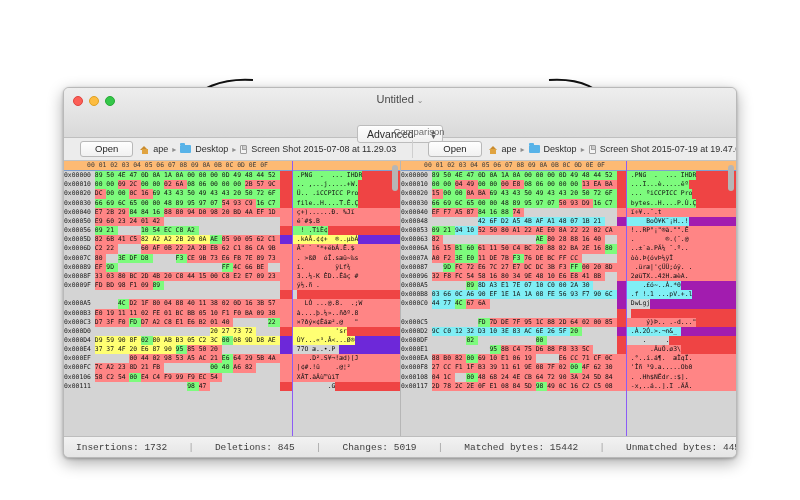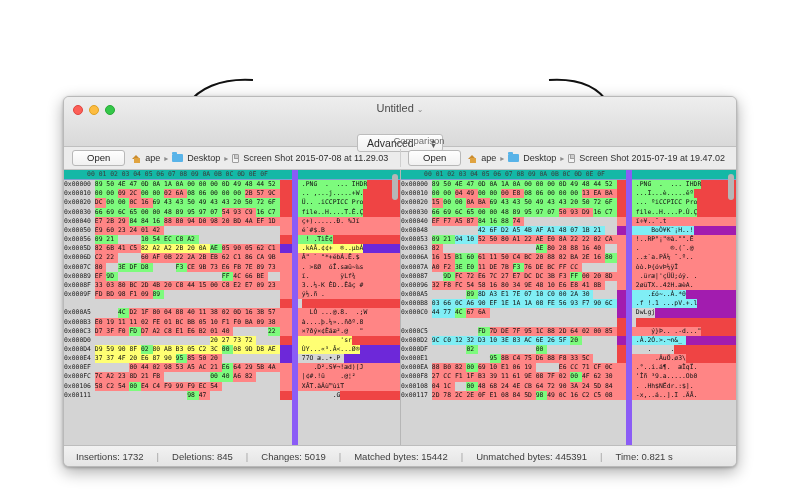--- a/index.html
+++ b/index.html
@@ -18,21 +18,21 @@
     text-align: center; pointer-events: none;
   }
   .annot-line {
     font-family: "Liberation Sans", sans-serif;
     font-size: 21px; color: #1b1b1b; letter-spacing: .1px; line-height: 25px;
   }
   .arrow-svg { position: absolute; left: 0; top: 22px; width: 800px; height: 82px; }
 
   
   .window {
-    position: absolute; left: 63px; top: 96px;
+    position: absolute; left: 63px; top: 87px;
     width: 674px; height: 371px;
     border-radius: 6px;
     background: #e9e9e9;
     box-shadow: 0 5px 16px rgba(0,0,0,.33), 0 1px 3px rgba(0,0,0,.25);
     overflow: hidden;
     border: 1px solid #b9b9b9;
   }
   .titlebar {
     height: 50px; width: 100%;
     background: linear-gradient(#eeeeee,#d9d9d9);
@@ -64,21 +64,21 @@
     position: absolute; right: 5px; top: 50%; transform: translateY(-50%);
     display: flex; flex-direction: column; line-height: 5px; font-size: 7px; color:#5c5c5c;
   }
   .popup-caption {
     position: absolute; left: 0; right: 0; top: 38px; text-align: center;
     font-size: 9.5px; color: #6e6e6e; margin-left: 38px;
   }
 
   
   .pathbars { display: flex; height: 23px; background:#ececec; border-bottom:1px solid #c2c2c2; }
-  .pathbar { flex: 1 1 50%; display:flex; align-items:center; gap:7px; padding: 0 8px; position:relative; }
+  .pathbar { flex: 1 1 50%; display:flex; align-items:center; gap:7px; padding: 0 16px; position:relative; }
   .pathbar + .pathbar::before {
     content:""; position:absolute; left:0; top:2px; bottom:2px; width:1px; background:#cfcfcf;
   }
   .open-btn {
     background: linear-gradient(#fefefe,#f1f1f1);
     border:1px solid #b8b8b8; border-radius:3px;
     font-size:9.5px; color:#232323; padding:2px 14px; line-height:10px;
   }
   .crumbs { display:flex; align-items:center; gap:4px; font-size:9px; color:#2e2e2e; white-space:nowrap;justify-content:flex-end; }
   .crumbs .sep { color:#8d8d8d; font-size:8px; }
@@ -104,28 +104,28 @@
     content:""; position:absolute; right:0; top:0; width:3px;height:3px;
     background:#cdcdcd; border-left:1px solid #9d9d9d; border-bottom:1px solid #9d9d9d;
   }
 
   
   .panes { display:flex; height: 275px; background:#d4d4d4; }
   .pane { flex:1 1 50%; display:flex; position:relative; background:#d4d4d4; overflow:hidden; }
   .pane + .pane { border-left: 1px solid #b6b6b6; }
 
   .hexcol { position:relative; overflow:hidden; }
-  .asciicol { position:relative; overflow:hidden; border-left:6px solid #8b5cf6; background:#d4d4d4; }
+  .asciicol { position:relative; overflow:hidden; border-left:1px solid #8b5cf6; background:#d4d4d4; }
 
   .hdr-row, .hex-row, .asc-row {
     font-family: "DejaVu Sans Mono", monospace;
     font-size: 6.4px; line-height: 9.17px; height: 9.17px;
     white-space: pre; color:#111;
   }
-  .hdr-row { color:#3b3b3b; background:#14b8a6; }
+  .hdr-row { color:#3b3b3b; background:#fdba74; }
   .hdr-under { height:1px; background:#7f9fd0; }
 
   .off { color:#1a1a1a; }
   .cell { display:inline-block; }
 
   .bg-g { background:#7dfb7d; }
   .bg-r { background:#ff8585; }
   .bg-y { background:#ffff73; }
   .bg-c { background:#80eef5; }
   .bg-n { background:#d4d4d4; }
@@ -139,21 +139,21 @@
   }
   .vthumb {
     position:absolute; left:1px; width:6px; border-radius:3px; background:#b6b6b6;
   }
 
   
   .statusbar {
     height: 22px; background: linear-gradient(#f2f2f2,#e4e4e4);
     border-top:1px solid #bdbdbd;
     display:flex; align-items:center; padding-left:12px;
-    font-size:9.5px; color:#3d3d3d; gap:4px;
+    font-size:9.5px; color:#3d3d3d; gap:12px;font-family:Liberation Mono, monospace;
   }
   .statusbar .si { white-space:nowrap; }
   .statusbar .sd { color:#a2a2a2; padding:0 9px; }
 </style>
 </head>
 <body>
 
 <div id="stage">
 
   <svg class="arrow-svg" viewBox="0 0 800 82">
@@ -310,21 +310,21 @@
             <div class="hex-row rowbg-r"><span class="cell off bg-n">0x000F8 </span><span class="cell bg-r">27 </span><span class="cell bg-r">CC </span><span class="cell bg-r">F1 </span><span class="cell bg-r">1F </span><span class="cell bg-r">B3 </span><span class="cell bg-r">39 </span><span class="cell bg-r">11 </span><span class="cell bg-r">61 </span><span class="cell bg-r">9E </span><span class="cell bg-r">08 </span><span class="cell bg-r">7F </span><span class="cell bg-r">02 </span><span class="cell bg-g">00 </span><span class="cell bg-r">4F </span><span class="cell bg-r">62 </span><span class="cell bg-r">30 </span></div>
             <div class="hex-row rowbg-r"><span class="cell off bg-n">0x00108 </span><span class="cell bg-r">04 </span><span class="cell bg-r">1C </span><span class="cell bg-n">   </span><span class="cell bg-g">00 </span><span class="cell bg-r">48 </span><span class="cell bg-r">68 </span><span class="cell bg-r">24 </span><span class="cell bg-r">4E </span><span class="cell bg-r">CB </span><span class="cell bg-r">64 </span><span class="cell bg-r">72 </span><span class="cell bg-r">90 </span><span class="cell bg-r">3A </span><span class="cell bg-r">24 </span><span class="cell bg-r">5D </span><span class="cell bg-r">84 </span></div>
             <div class="hex-row rowbg-r"><span class="cell off bg-n">0x00117 </span><span class="cell bg-r">2D </span><span class="cell bg-r">78 </span><span class="cell bg-r">2C </span><span class="cell bg-r">2E </span><span class="cell bg-r">0F </span><span class="cell bg-r">E1 </span><span class="cell bg-r">08 </span><span class="cell bg-r">84 </span><span class="cell bg-r">5D </span><span class="cell bg-g">98 </span><span class="cell bg-r">49 </span><span class="cell bg-r">0C </span><span class="cell bg-r">16 </span><span class="cell bg-r">C2 </span><span class="cell bg-r">C5 </span><span class="cell bg-r">08 </span></div>
           </div>
           <div class="asciicol" style="flex: 1 1 auto;">
             <div class="hdr-row"> </div>
             <div class="hdr-under"></div>
             <div class="asc-row rowbg-n"><span class="cell bg-g"> .PNG  .  ... IHDR</span></div>
             <div class="asc-row rowbg-n"><span class="cell bg-g"> ...I...è.....êº</span></div>
             <div class="asc-row rowbg-n"><span class="cell bg-g"> ... ºiCCPICC Pro</span></div>
-            <div class="asc-row rowbg-n"><span class="cell bg-g"> file..H....P.Ù.Ç</span></div>
+            <div class="asc-row rowbg-n"><span class="cell bg-g"> bytes..H....P.Ù.Ç</span></div>
             <div class="asc-row rowbg-r"><span class="cell bg-r"> ï÷¥..ˆ.t</span></div>
             <div class="asc-row rowbg-c"><span class="cell bg-c">     BoÒ¥K¯¡H..!</span></div>
             <div class="asc-row rowbg-r"><span class="cell bg-r"> !..RP°¡"®à."".Ê</span></div>
             <div class="asc-row rowbg-r"><span class="cell bg-r"> .        ®.(ˆ.@</span></div>
             <div class="asc-row rowbg-r"><span class="cell bg-r"> ..±`a.PÄ¼ ˆ.º..</span></div>
             <div class="asc-row rowbg-r"><span class="cell bg-r"> òò.Þ{óvÞ¼ÿÌ</span></div>
             <div class="asc-row rowbg-r"><span class="cell bg-r">  .üræ|'çÜÜ;óÿ. .</span></div>
             <div class="asc-row rowbg-r"><span class="cell bg-r"> 2øüTX..4žH.æèA.</span></div>
             <div class="asc-row rowbg-c"><span class="cell bg-c">    .£ó~..À.*0</span></div>
             <div class="asc-row rowbg-c"><span class="cell bg-c"> .f !.1 ...pV.+.l</span></div>

